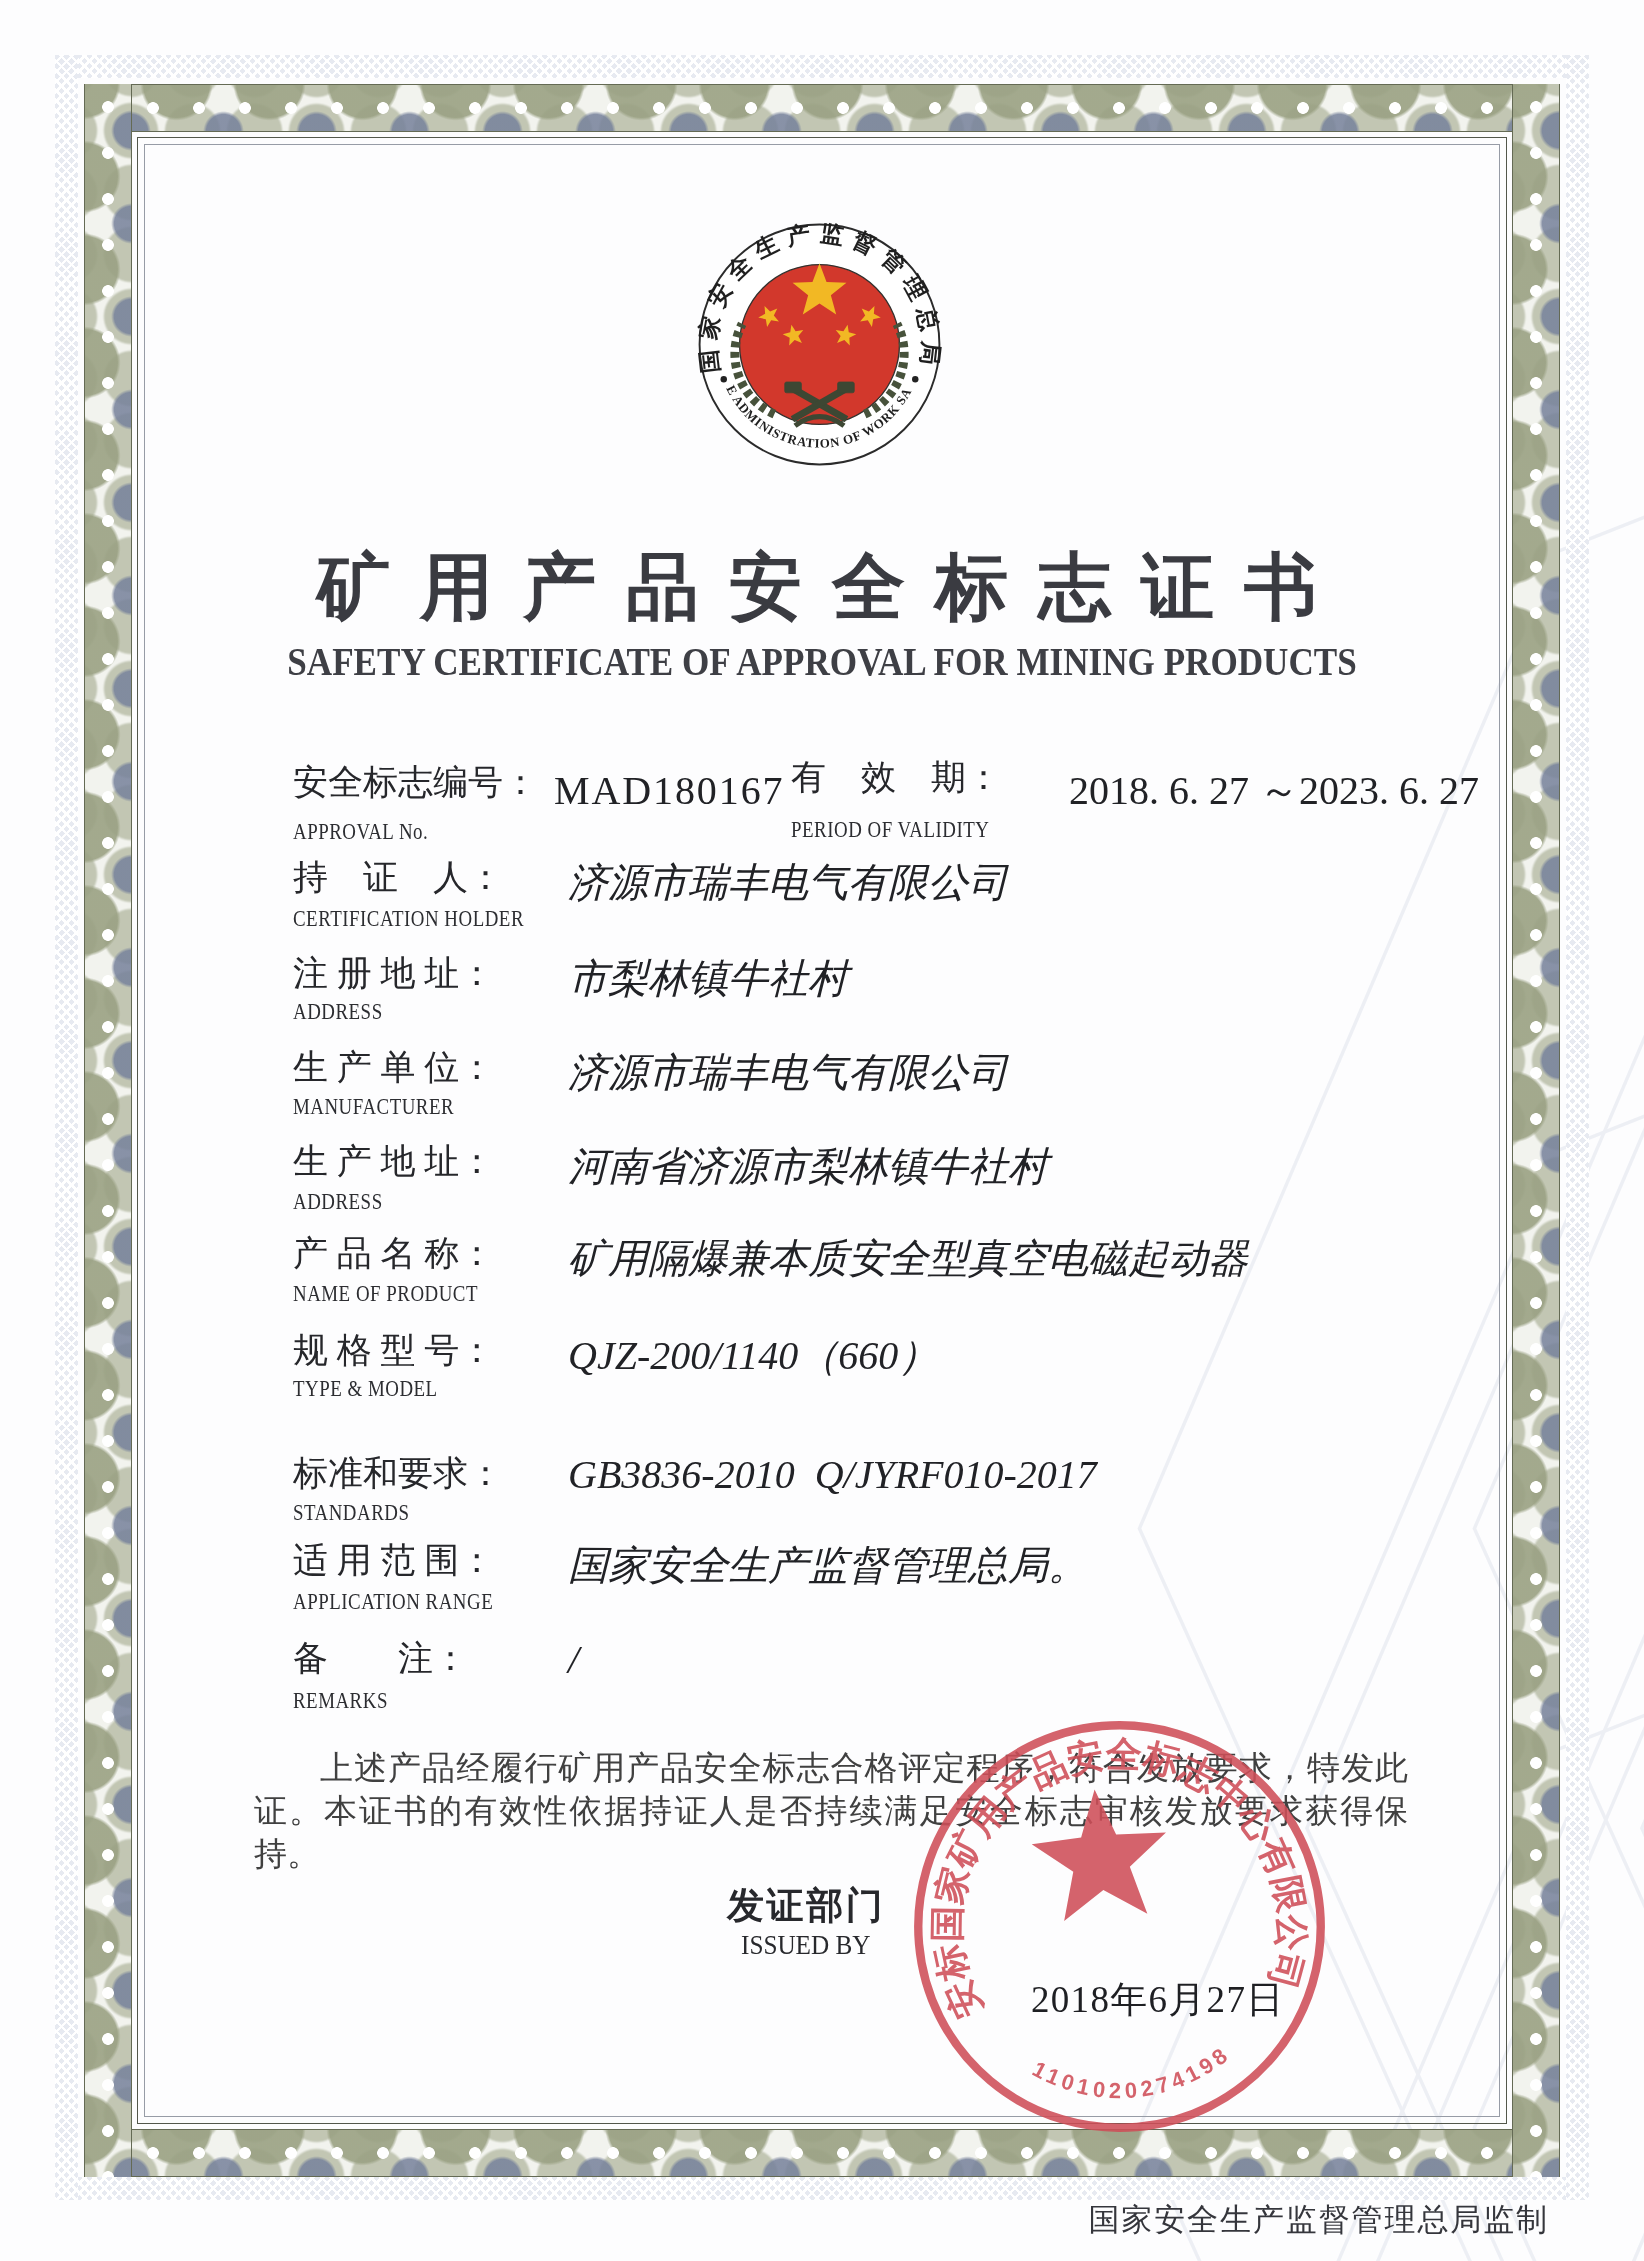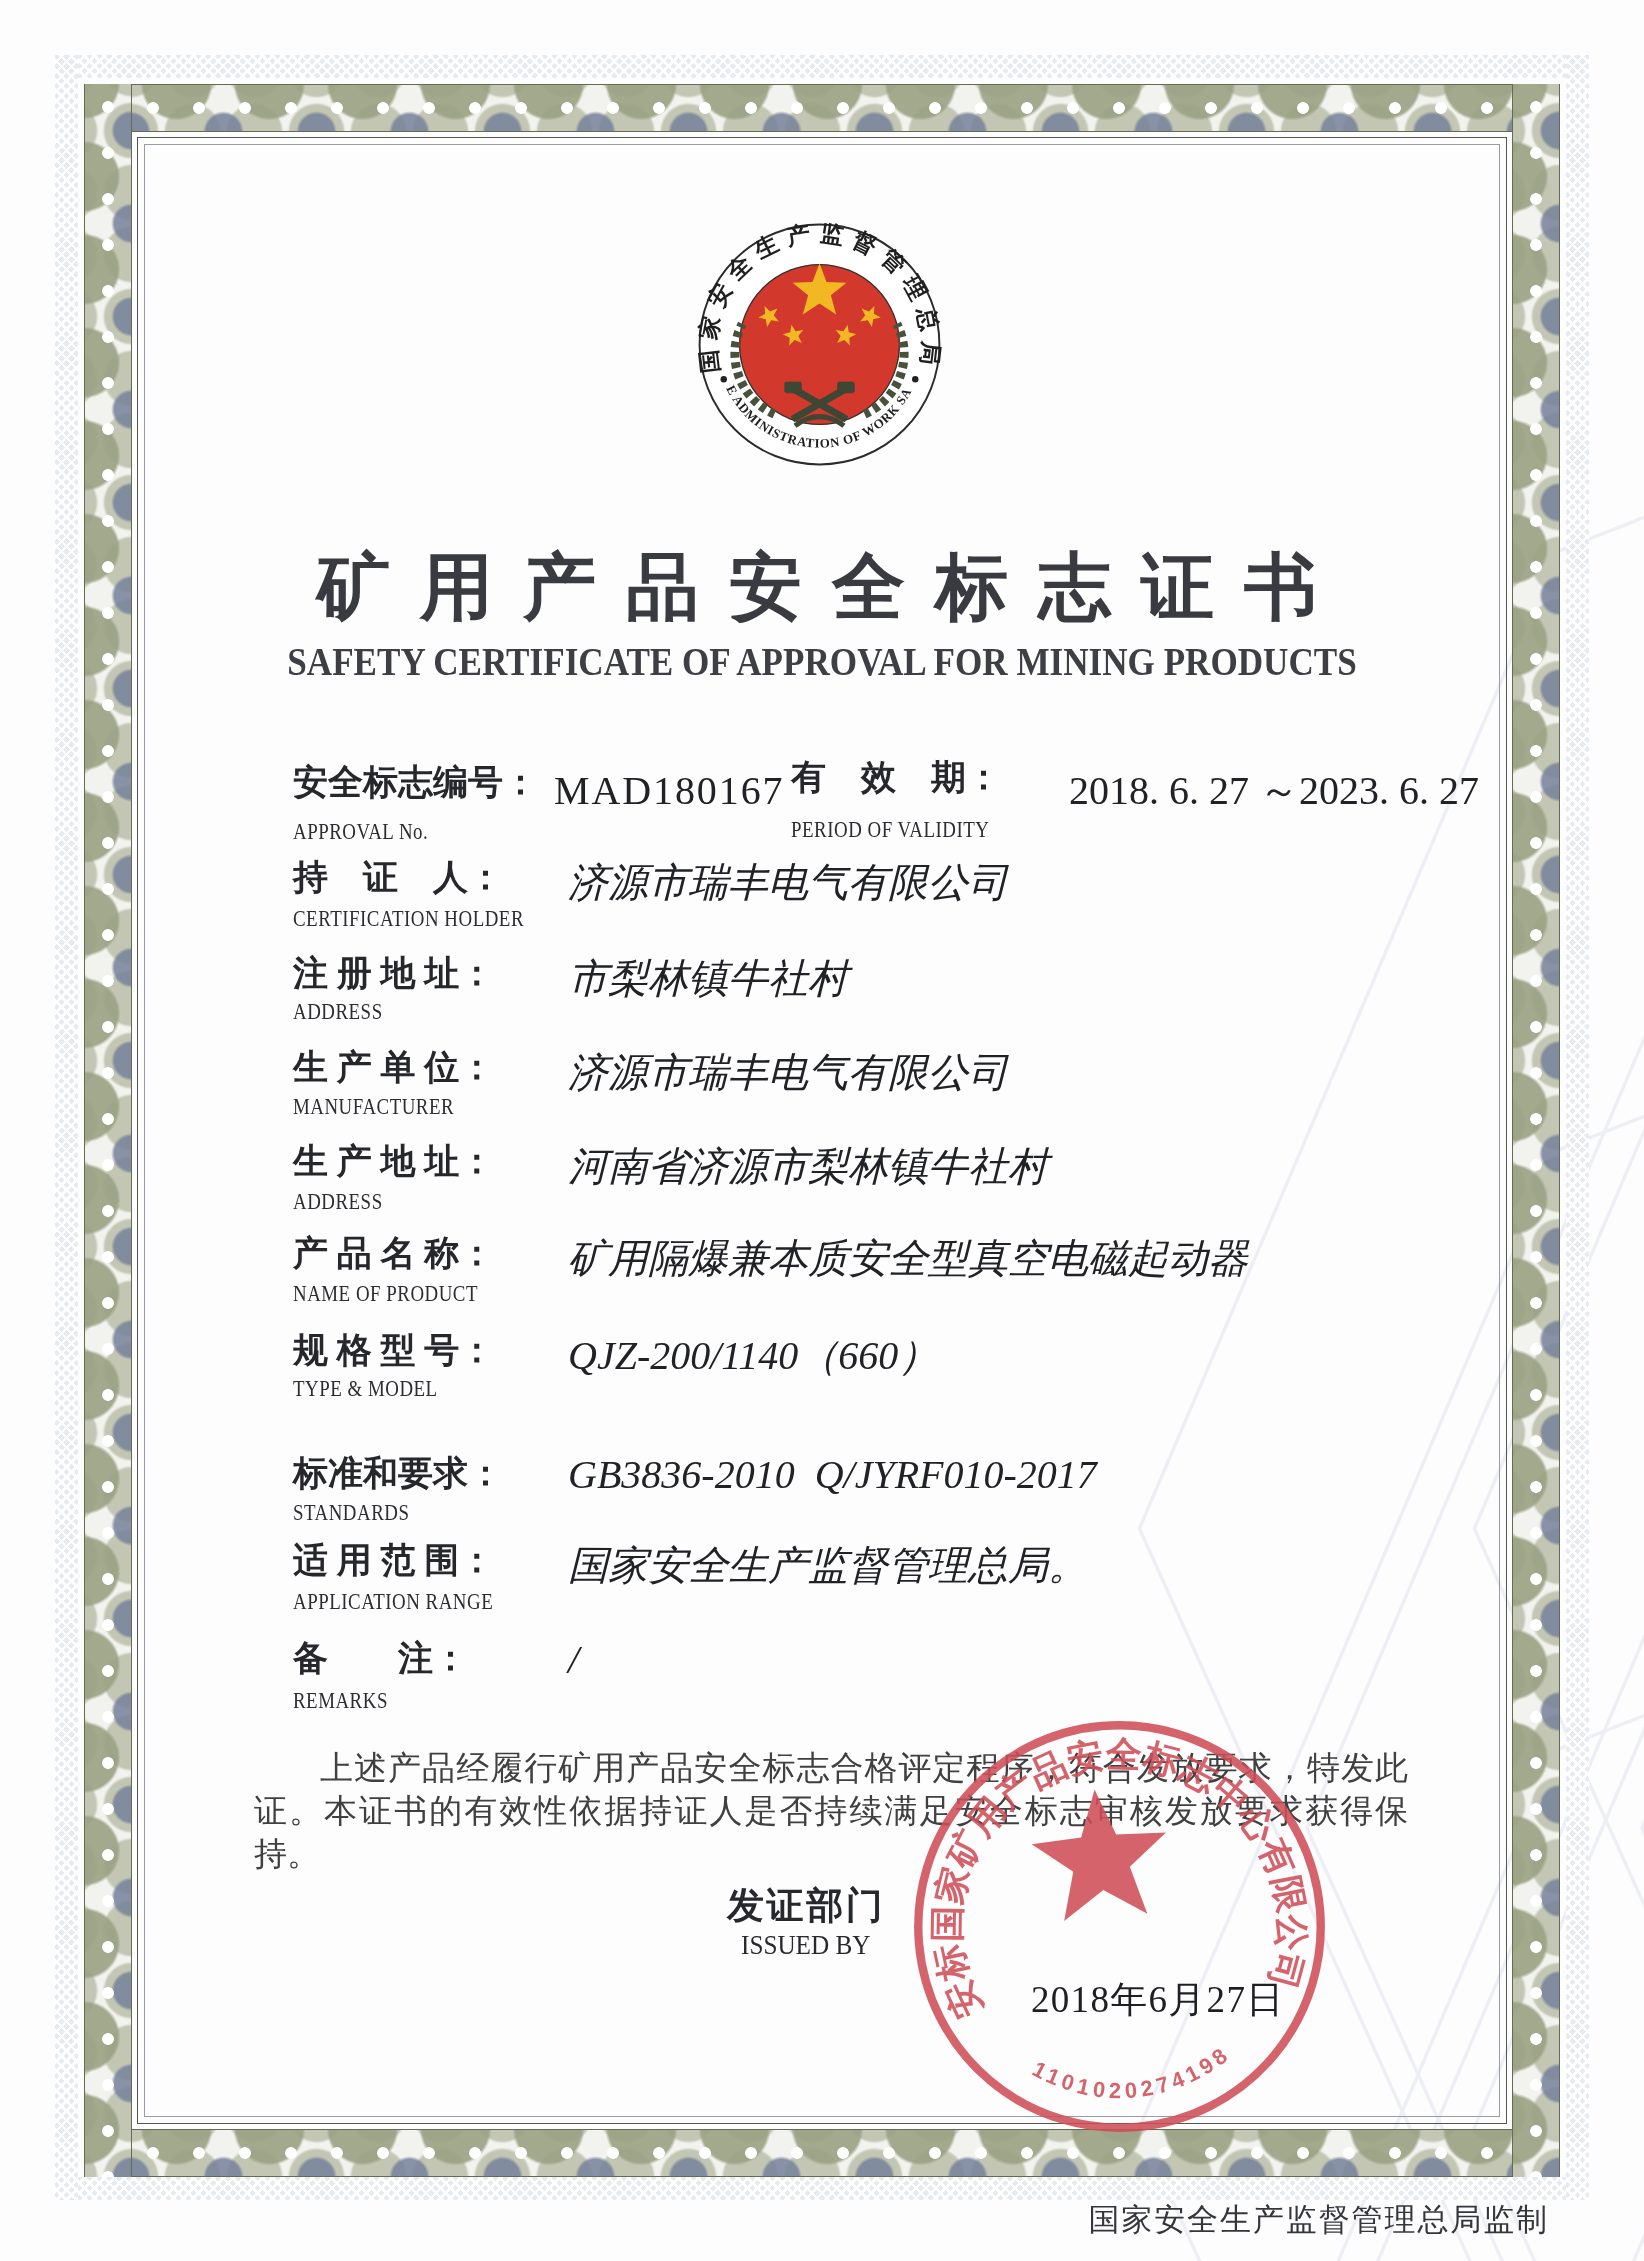--- a/index.html
+++ b/index.html
@@ -44,21 +44,21 @@
   
   .wm{position:absolute;left:0;top:0;z-index:1;}
 
   
   .abs{position:absolute;z-index:3;}
   .title-zh{left:0;right:0;top:539px;text-align:center;
     font-size:73px;font-weight:bold;letter-spacing:30px;padding-left:20px;
     color:#3a3b41;}
   .title-en{left:0;right:0;top:639px;text-align:center;
     font-size:39px;font-weight:bold;color:#3e3f45;transform:scaleX(0.9);}
-  .zh-label{font-size:35px;font-weight:bold;color:#26272b;white-space:pre;}
+  .zh-label{font-size:35px;font-weight:normal;color:#26272b;white-space:pre;}
   .en-label{font-size:22.5px;color:#2c2d31;letter-spacing:0.6px;transform:scaleX(0.84);transform-origin:left top;white-space:nowrap;}
   .value{font-size:40px;color:#212226;white-space:pre;margin-left:27px;}
 
   .f-label{position:absolute;left:293px;top:var(--lt);z-index:3;}
   .f-value{position:absolute;left:541px;top:calc(var(--lt) + 1.3px);z-index:3;font-style:italic;}
   .f-en{position:absolute;left:293px;top:var(--et);z-index:3;}
 
   .decl{left:254px;top:1747px;width:1154px;
     font-size:33px;line-height:43px;text-indent:66px;color:#404040;text-align:justify;}
 

